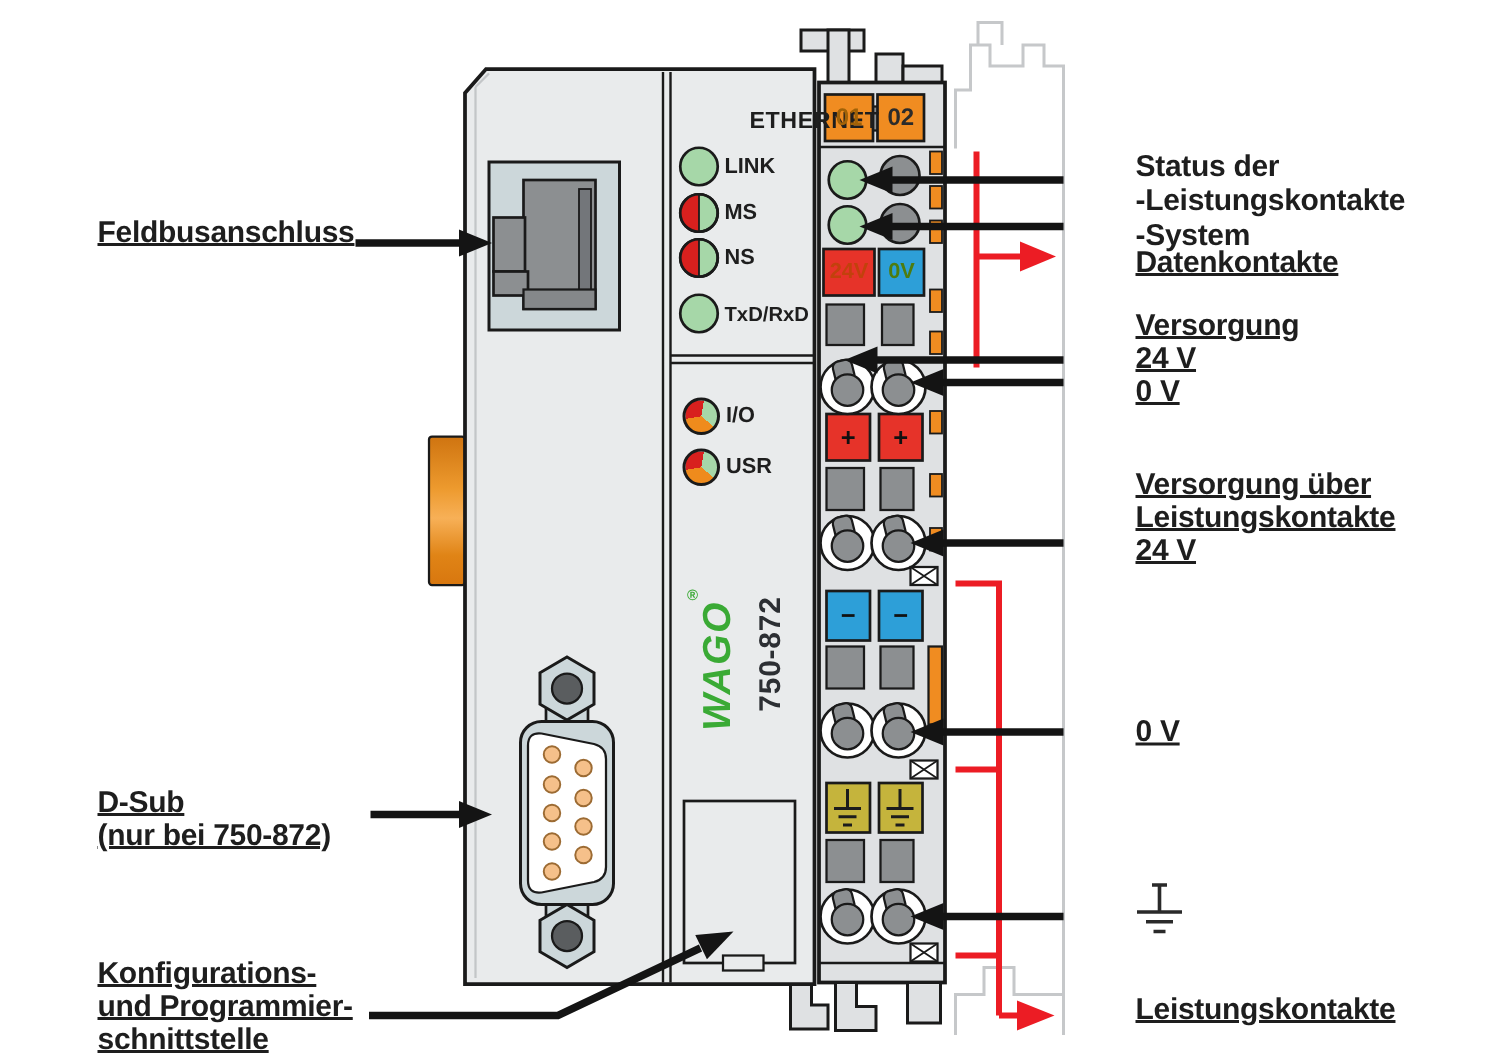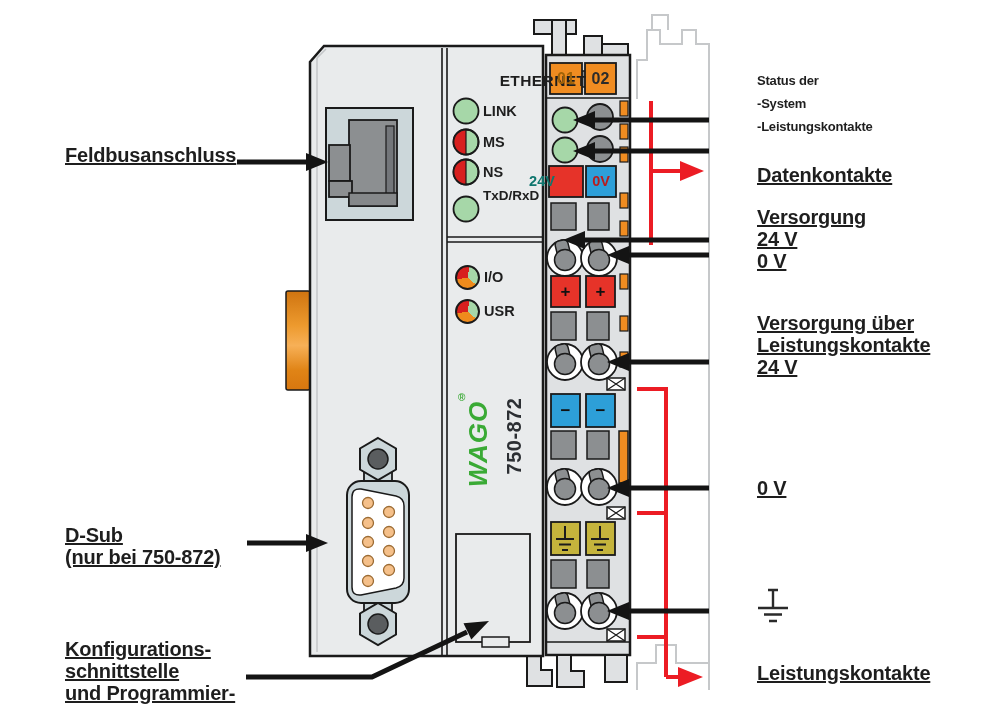--- a/index.html
+++ b/index.html
@@ -21,21 +21,21 @@
   .ghost{stroke:var(--ghost);stroke-width:2;fill:none}
   .red-line{stroke:var(--accent_red);stroke-width:4;fill:none}
   .red-head{fill:var(--accent_red)}
   .blk{stroke:#141414;stroke-width:5;fill:none}
   .blk-head{fill:#141414}
   .earth{stroke:#1c1c1c;stroke-width:2;fill:none}
   .earth-big{stroke:#2a2a2a;stroke-width:2.4;fill:none}
   
   .t{position:absolute;font-weight:bold;color:#1e1e1e;white-space:nowrap;}
   .ann{font-size:20px;line-height:22px;letter-spacing:-0.2px;text-decoration:underline;}
-  .ann23{font-size:13px;line-height:23px;letter-spacing:-0.2px;}
+  .ann23{font-size:20px;line-height:23px;letter-spacing:-0.2px;margin-top:31px;}
   .panel-title{font-size:15.5px;letter-spacing:.4px;margin-left:48px;}
   .led-label{font-size:14.5px;}
   .cell{text-align:center;}
   .rot{transform:rotate(-90deg);text-align:center;}
   
   .led{position:absolute;width:25px;height:25px;border-radius:50%;
        border:2px solid var(--outline);box-sizing:border-box;}
   .led-tri{background:conic-gradient(from 10deg,var(--led_green) 0 120deg,
            var(--led_orange) 120deg 250deg,var(--led_red) 250deg 360deg);}
 </style>
@@ -282,60 +282,60 @@
 
 <div class="t ann" style="left:65px;top:144px">
   <div>Feldbusanschluss</div>
 </div>
 <div class="t ann" style="left:65px;top:524px">
   <div>D-Sub</div>
   <div>(nur bei 750-872)</div>
 </div>
 <div class="t ann" style="left:65px;top:638px">
   <div>Konfigurations-</div>
+  <div>und Programmier-</div>
   <div>schnittstelle</div>
-  <div>und Programmier-</div>
 </div>
 
 <div class="t ann23" style="left:757px;top:69px">
   <div>Status der</div>
+  <div>-Leistungskontakte</div>
   <div>-System</div>
-  <div>-Leistungskontakte</div>
 </div>
 <div class="t ann" style="left:757px;top:164px">Datenkontakte</div>
 <div class="t ann" style="left:757px;top:206px">
   <div>Versorgung</div>
   <div>24 V</div>
   <div>0 V</div>
 </div>
 <div class="t ann" style="left:757px;top:312px">
   <div>Versorgung über</div>
   <div>Leistungskontakte</div>
   <div>24 V</div>
 </div>
 <div class="t ann" style="left:757px;top:477px">0 V</div>
 <div class="t ann" style="left:757px;top:662px">Leistungskontakte</div>
 
 <div class="t panel-title cell" style="left:450px;top:72px;width:90px">ETHERNET</div>
 <div class="t led-label" style="left:483px;top:103px">LINK</div>
 <div class="t led-label" style="left:483px;top:134px">MS</div>
 <div class="t led-label" style="left:483px;top:164px">NS</div>
-<div class="t led-label" style="left:483px;top:188px;font-size:13.5px">TxD/RxD</div>
+<div class="t led-label" style="left:483px;top:202px;font-size:13.5px">TxD/RxD</div>
 
 <div class="led led-tri" style="left:455px;top:265px"></div>
 <div class="led led-tri" style="left:455px;top:299px"></div>
 <div class="t led-label" style="left:484px;top:269px">I/O</div>
 <div class="t led-label" style="left:484px;top:303px">USR</div>
 
 <div class="t rot" style="left:431px;top:428px;width:95px;height:32px;font-size:26px;font-style:italic;letter-spacing:1px;color:var(--wago_green)">WAGO</div>
 <div class="t" style="left:458px;top:392px;font-size:10px;color:var(--wago_green)">®</div>
 <div class="t rot" style="left:469px;top:425px;width:90px;height:22px;font-size:20px;letter-spacing:.5px;color:#2c2f33">750-872</div>
 
 <div class="t cell" style="left:550px;top:63px;width:32px;height:31px;line-height:31px;font-size:16px;color:#a16207">01</div>
 <div class="t cell" style="left:585px;top:63px;width:31px;height:31px;line-height:31px;font-size:16px;color:#2b2b2b">02</div>
-<div class="t cell" style="left:525px;top:166px;width:34px;height:43px;line-height:31px;font-size:14.5px;color:#0f766e">24V</div>
-<div class="t cell" style="left:586px;top:166px;width:30px;height:31px;line-height:31px;font-size:14.5px;color:#b91c1c">0V</div>
+<div class="t cell" style="left:549px;top:166px;width:34px;height:43px;line-height:31px;font-size:14.5px;color:#c2410c">24V</div>
+<div class="t cell" style="left:586px;top:166px;width:30px;height:31px;line-height:31px;font-size:14.5px;color:#4d7c0f">0V</div>
 <div class="t cell" style="left:551px;top:276px;width:29px;height:31px;line-height:31px;font-size:17px;color:#111">+</div>
 <div class="t cell" style="left:586px;top:276px;width:29px;height:31px;line-height:31px;font-size:17px;color:#111">+</div>
 <div class="t cell" style="left:551px;top:394px;width:29px;height:33px;line-height:33px;font-size:17px;color:#111">−</div>
 <div class="t cell" style="left:586px;top:394px;width:29px;height:33px;line-height:33px;font-size:17px;color:#111">−</div>
 
 </div>
 
 </body></html>

